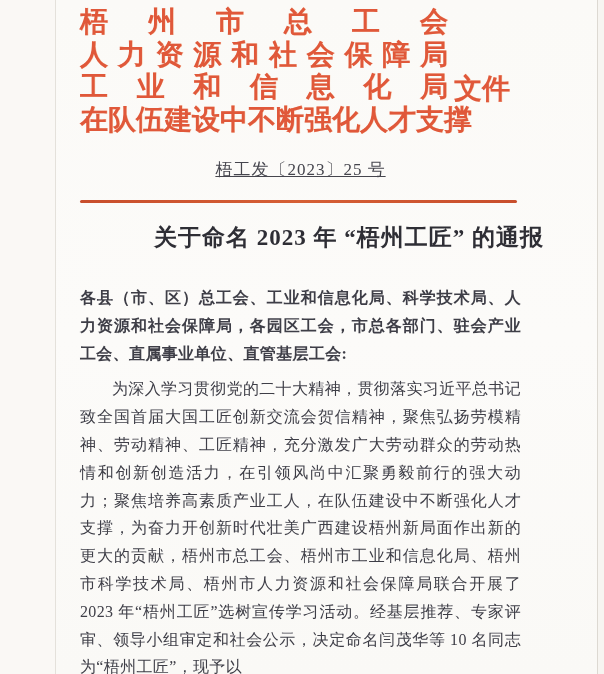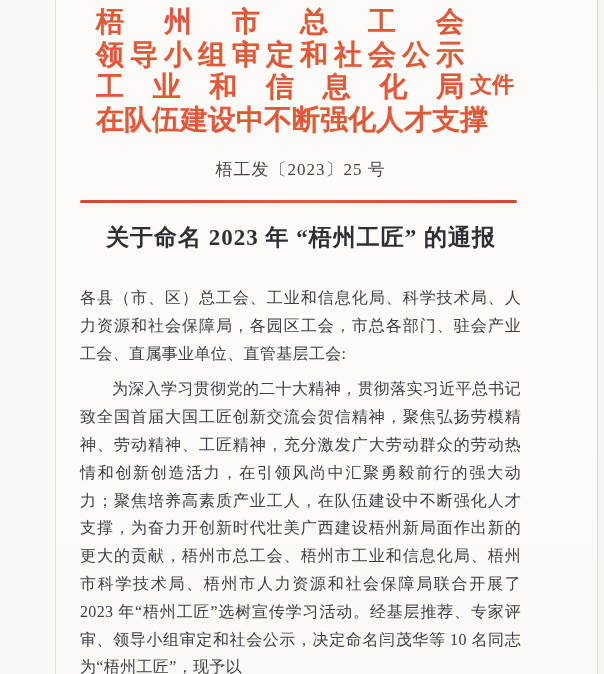--- a/index.html
+++ b/index.html
@@ -32,70 +32,70 @@
     left: 597px; top: 0;
     width: 7px; height: 674px;
     background: #f7f5f1;
     border-left: 1px solid #ddd9d2;
   }
   .header-block {
     position: absolute;
     left: 80px;
     top: 6px;
     width: 368px;
-    margin-left: 16px;
   }
   .agency-line {
     width: 368px;
     font-size: 28px;
     font-weight: bold;
     line-height: 32.5px;
     color: #e0583a;
     text-align: justify;
     text-align-last: justify;
     text-justify: inter-character;
     white-space: nowrap;
     letter-spacing: 0;
     text-shadow: 0.4px 0.4px 0 rgba(238,140,80,0.45);
   }
   .doc-type-label {
     position: absolute;
     left: 374px;
     top: 64px;
-    font-size: 22px;
+    font-size: 28px;
     font-weight: bold;
     color: #e0583a;
     white-space: nowrap;
     text-shadow: 0.4px 0.4px 0 rgba(238,140,80,0.45);
   }
   .doc-number {
     position: absolute;
     left: 80px;
     top: 158px;
     width: 441px;
     text-align: center;
     font-size: 17px;
     color: #45454d;
     letter-spacing: 1px;
+    text-decoration: underline;
   }
   .red-line {
     position: absolute;
     left: 80px;
     top: 200px;
     width: 437px;
     height: 3px;
     background: linear-gradient(90deg, #c84e2c, #d65f35, #c84e2c);
     border-radius: 2px;
   }
   .doc-title {
     position: absolute;
     left: 58px;
     top: 222px;
     width: 486px;
-    text-align: center;
+    text-align: right;
     font-size: 23px;
     font-weight: bold;
     color: #2e2e35;
     letter-spacing: 1px;
     white-space: nowrap;
   }
   .body-block {
     position: absolute;
     left: 80px;
     top: 284px;
@@ -104,37 +104,38 @@
     line-height: 27.8px;
     color: #3e3e47;
     text-align: justify;
     letter-spacing: 0.35px;
   }
   .body-block p {
     margin: 0;
   }
   .para-salutation {
     text-indent: 0;
+    font-weight: bold;
   }
   .para-main {
     margin-top: 8px !important;
     text-indent: 2em;
   }
 </style>
 </head>
 <body>
 
 <div class="page">
 
   <div class="scan-strip-left"></div>
   <div class="scan-strip-right"></div>
 
   <div class="header-block">
     <div class="agency-line">梧州市总工会</div>
-    <div class="agency-line">领导小组审定和社会公示</div>
+    <div class="agency-line">人力资源和社会保障局</div>
     <div class="agency-line">工业和信息化局</div>
     <div class="agency-line">在队伍建设中不断强化人才支撑</div>
     <div class="doc-type-label">文件</div>
   </div>
 
   <div class="doc-number">梧工发〔2023〕25 号</div>
 
   <div class="red-line"></div>
 
   <div class="doc-title">关于命名 2023 年 “梧州工匠” 的通报</div>

